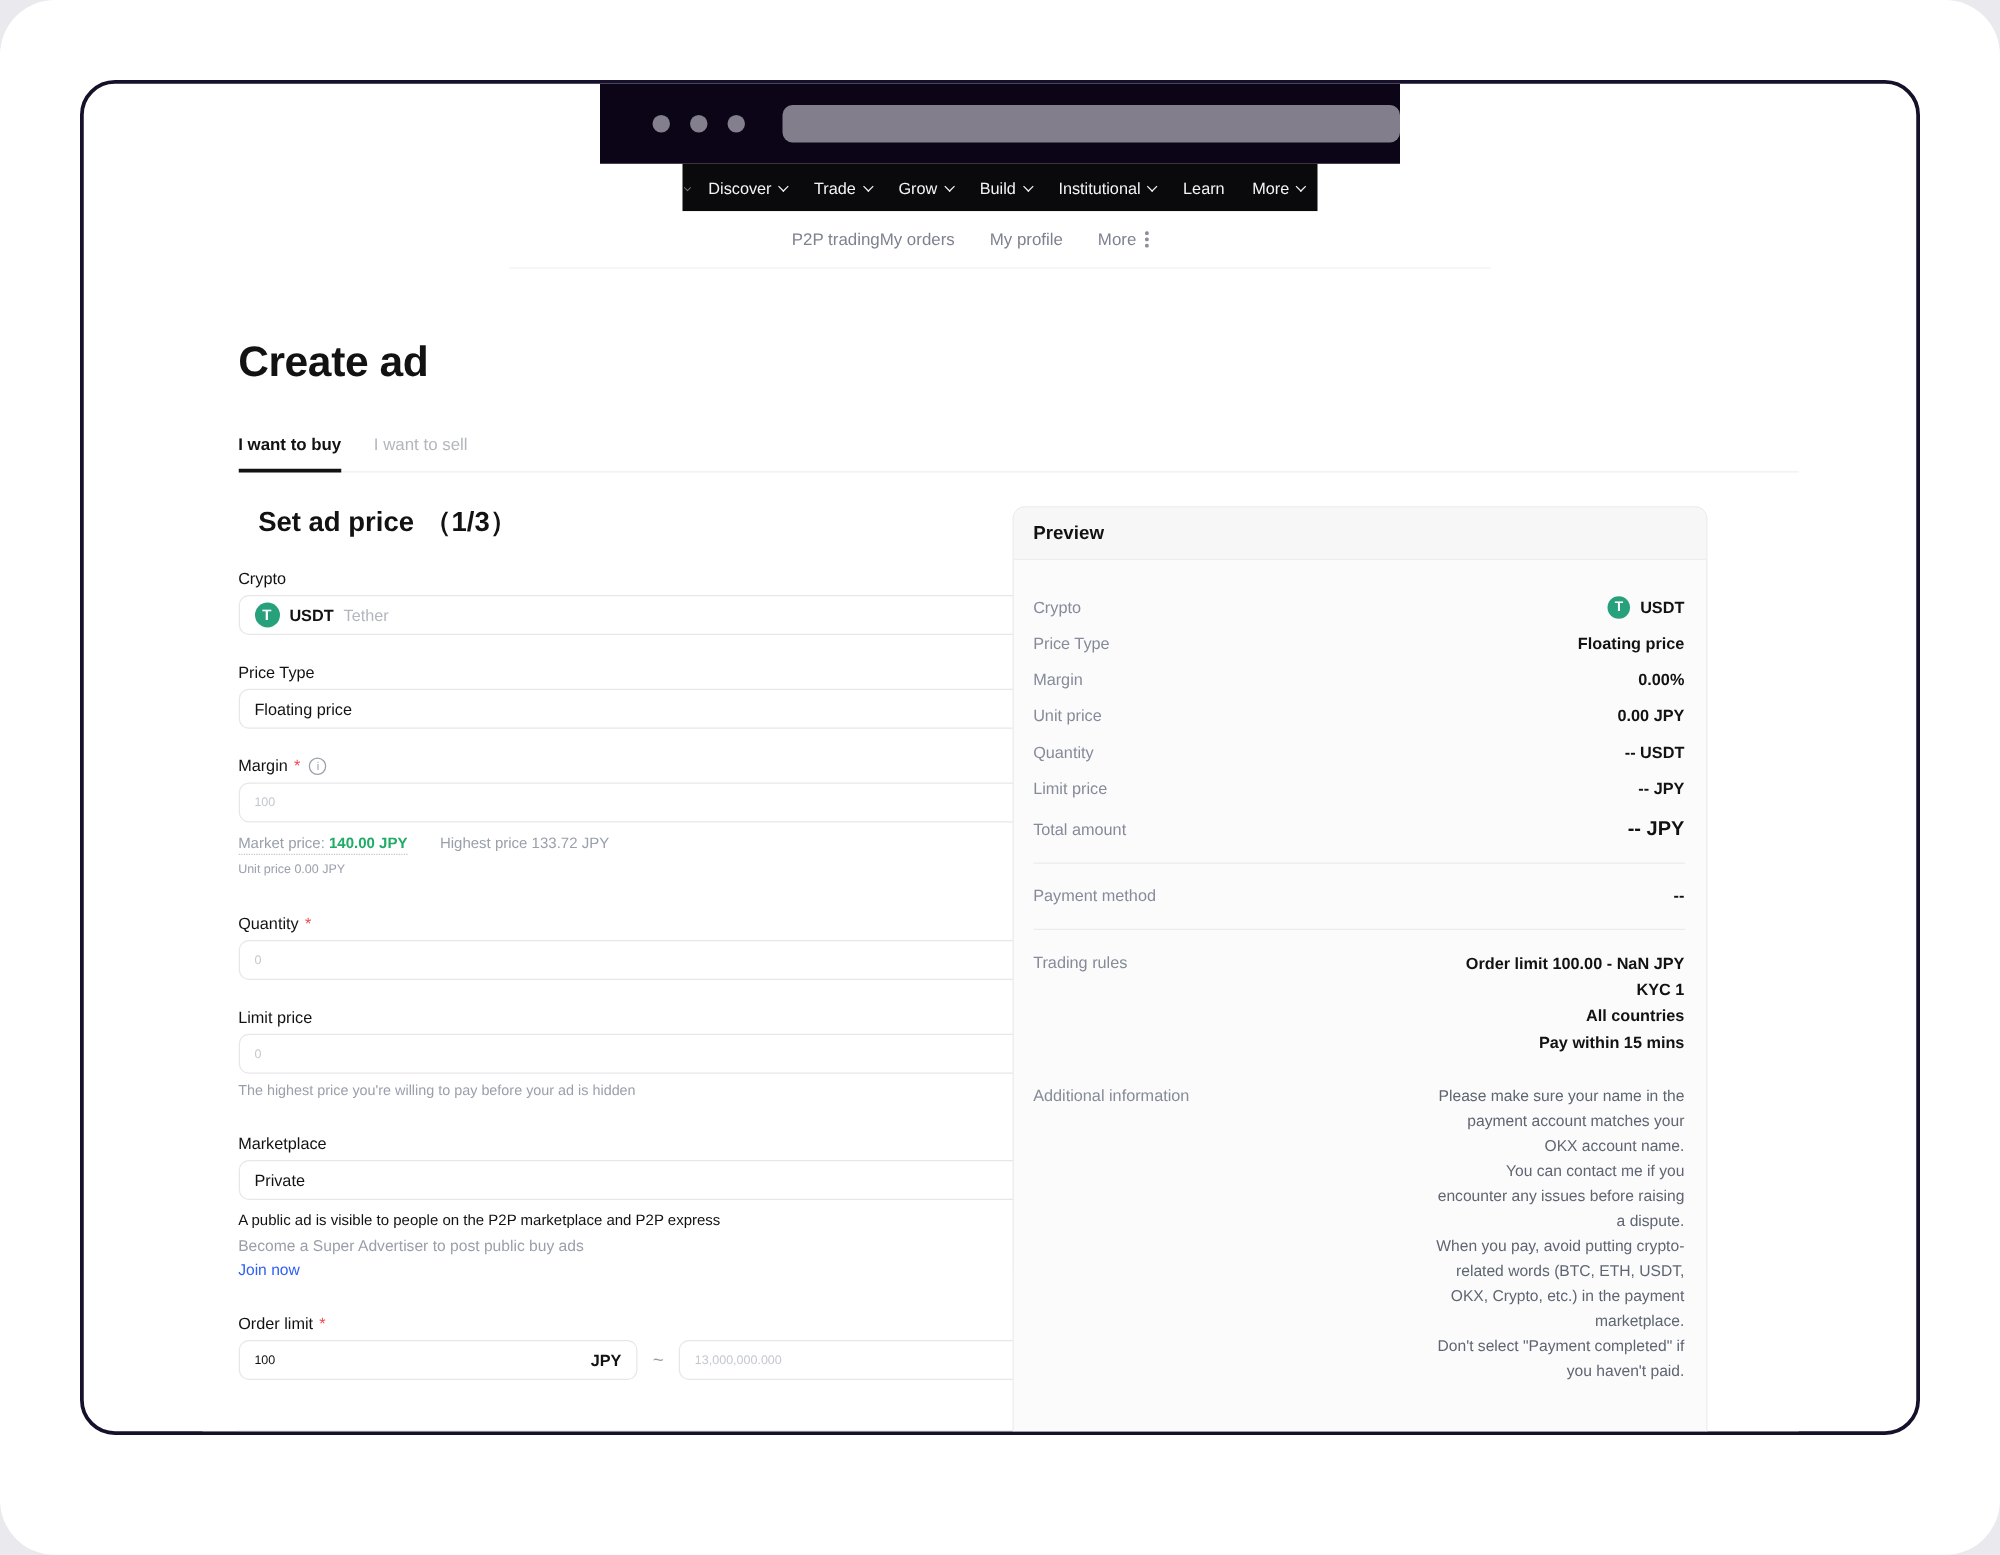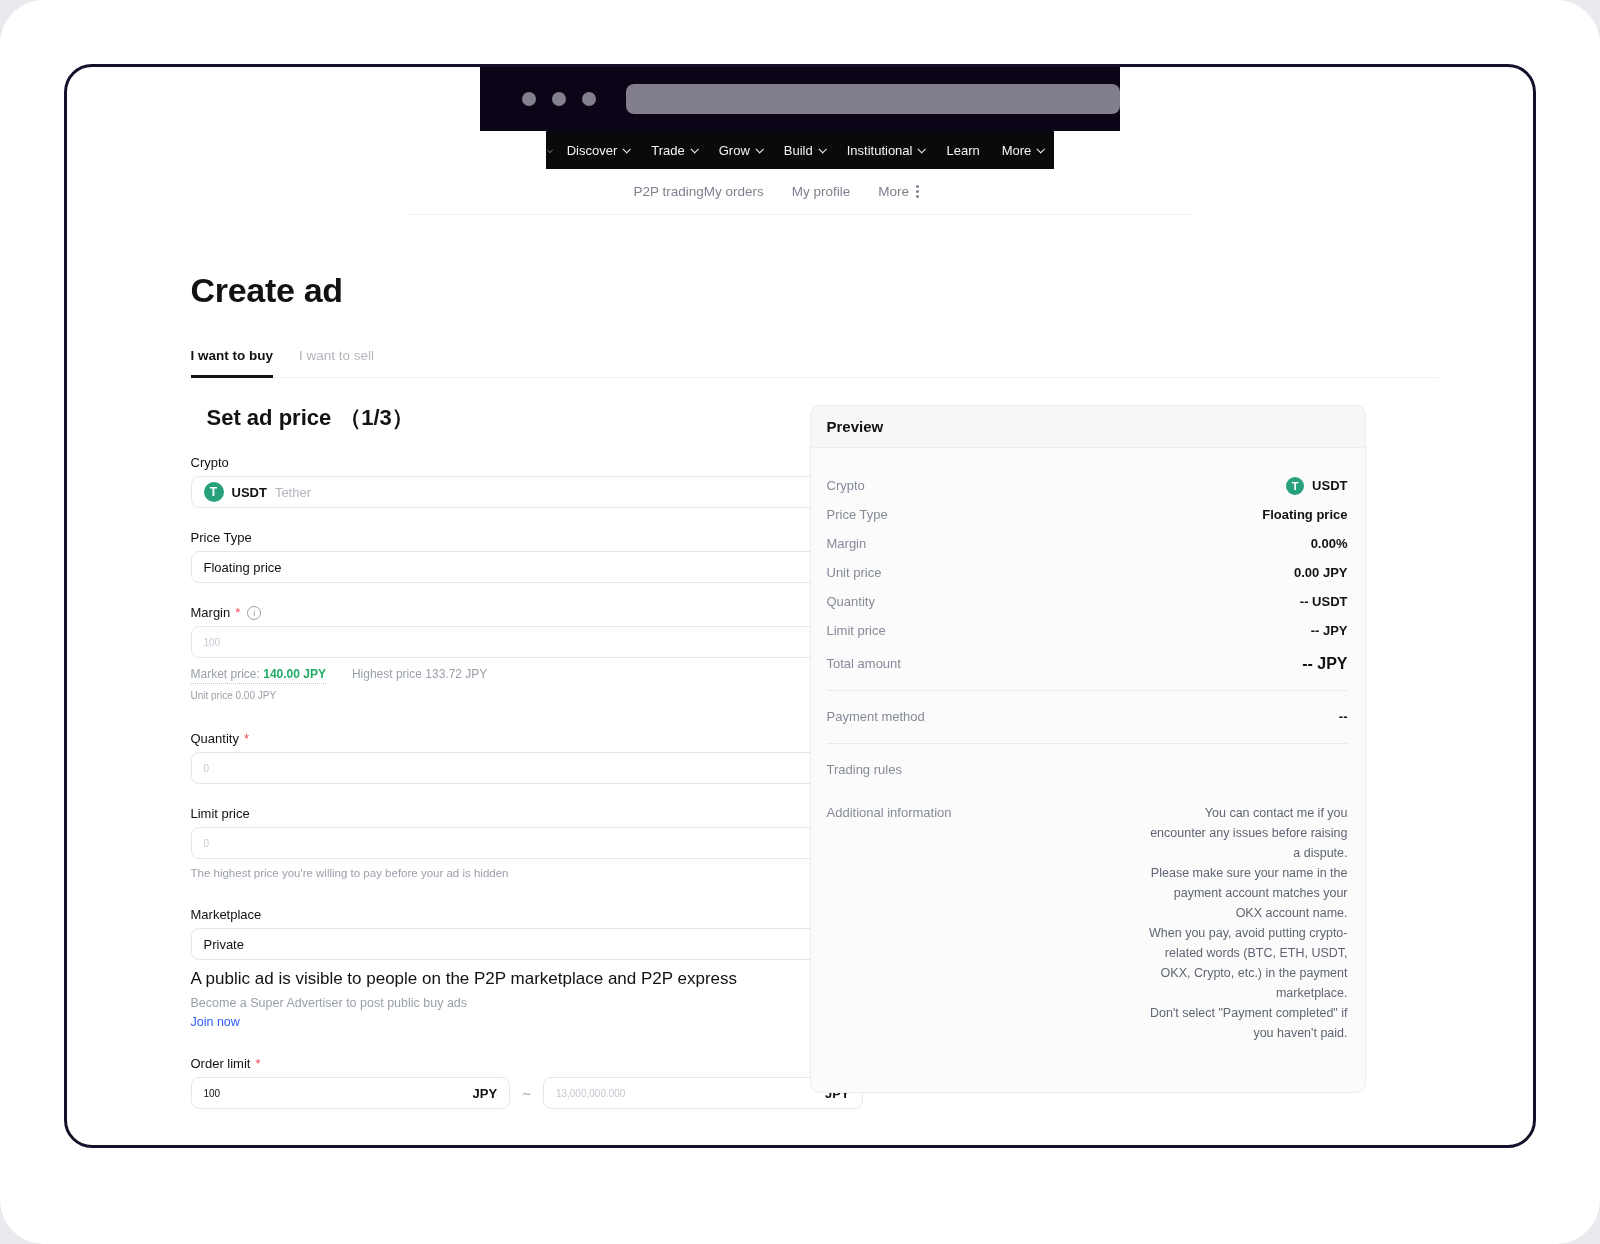--- a/index.html
+++ b/index.html
@@ -69,21 +69,21 @@
   .tether { width:20px; height:20px; border-radius:50%; background:#26a17b; color:#fff; font-size:12px; font-weight:700; display:inline-flex; align-items:center; justify-content:center; flex:none; }
   .tether.small { width:18px; height:18px; font-size:11px; }
   .muted-name { color:#b3b6bd; }
 
   .meta-line { margin-top:9px; font-size:12px; color:#9aa0ab; display:flex; gap:26px; }
   .dotted { border-bottom:1px dotted #c3c7cf; padding-bottom:2px; }
   .green { color:#20ab67; font-weight:700; }
   .meta-line2 { margin-top:6px; font-size:10px; color:#9aa0ab; }
 
   .help { margin-top:8px; font-size:11.5px; color:#9aa0ab; }
-  .note-dark { margin-top:9px; font-size:17px; color:#121212; }
+  .note-dark { margin-top:9px; font-size:12px; color:#121212; }
   .note-gray { margin-top:7px; font-size:12.5px; color:#9aa0ab; }
   .link { margin-top:5px; font-size:12.5px; color:#2e5ef5; cursor:pointer; display:inline-block; }
 
   .range-row { display:flex; align-items:center; gap:12px; }
   .range-row .input-wrap { flex:1; }
   .tilde { color:#9aa0ab; font-size:15px; }
 
   .form-divider { border:none; border-top:1px solid #f0f0f1; margin:40px 0 20px; }
 
   
@@ -314,27 +314,33 @@
 
           <div class="prow">
             <span class="pl">Payment method</span>
             <span class="pv">--</span>
           </div>
 
           <hr class="pdivider">
 
           <div class="prow">
             <span class="pl">Trading rules</span>
+            <div class="rules">
+              <div>Order limit 100.00 - NaN JPY</div>
+              <div>KYC 1</div>
+              <div>All countries</div>
+              <div>Pay within 15 mins</div>
+            </div>
           </div>
 
           <div class="prow" style="margin-top:23px;">
             <span class="pl">Additional information</span>
             <div class="addl">
+              <div>Please make sure your name in the payment account matches your OKX account name.</div>
               <div>You can contact me if you encounter any issues before raising a dispute.</div>
-              <div>Please make sure your name in the payment account matches your OKX account name.</div>
               <div>When you pay, avoid putting crypto-related words (BTC, ETH, USDT, OKX, Crypto, etc.) in the payment marketplace.</div>
               <div>Don't select "Payment completed" if you haven't paid.</div>
             </div>
           </div>
 
         </div>
       </aside>
 
     </div>
   </div>

